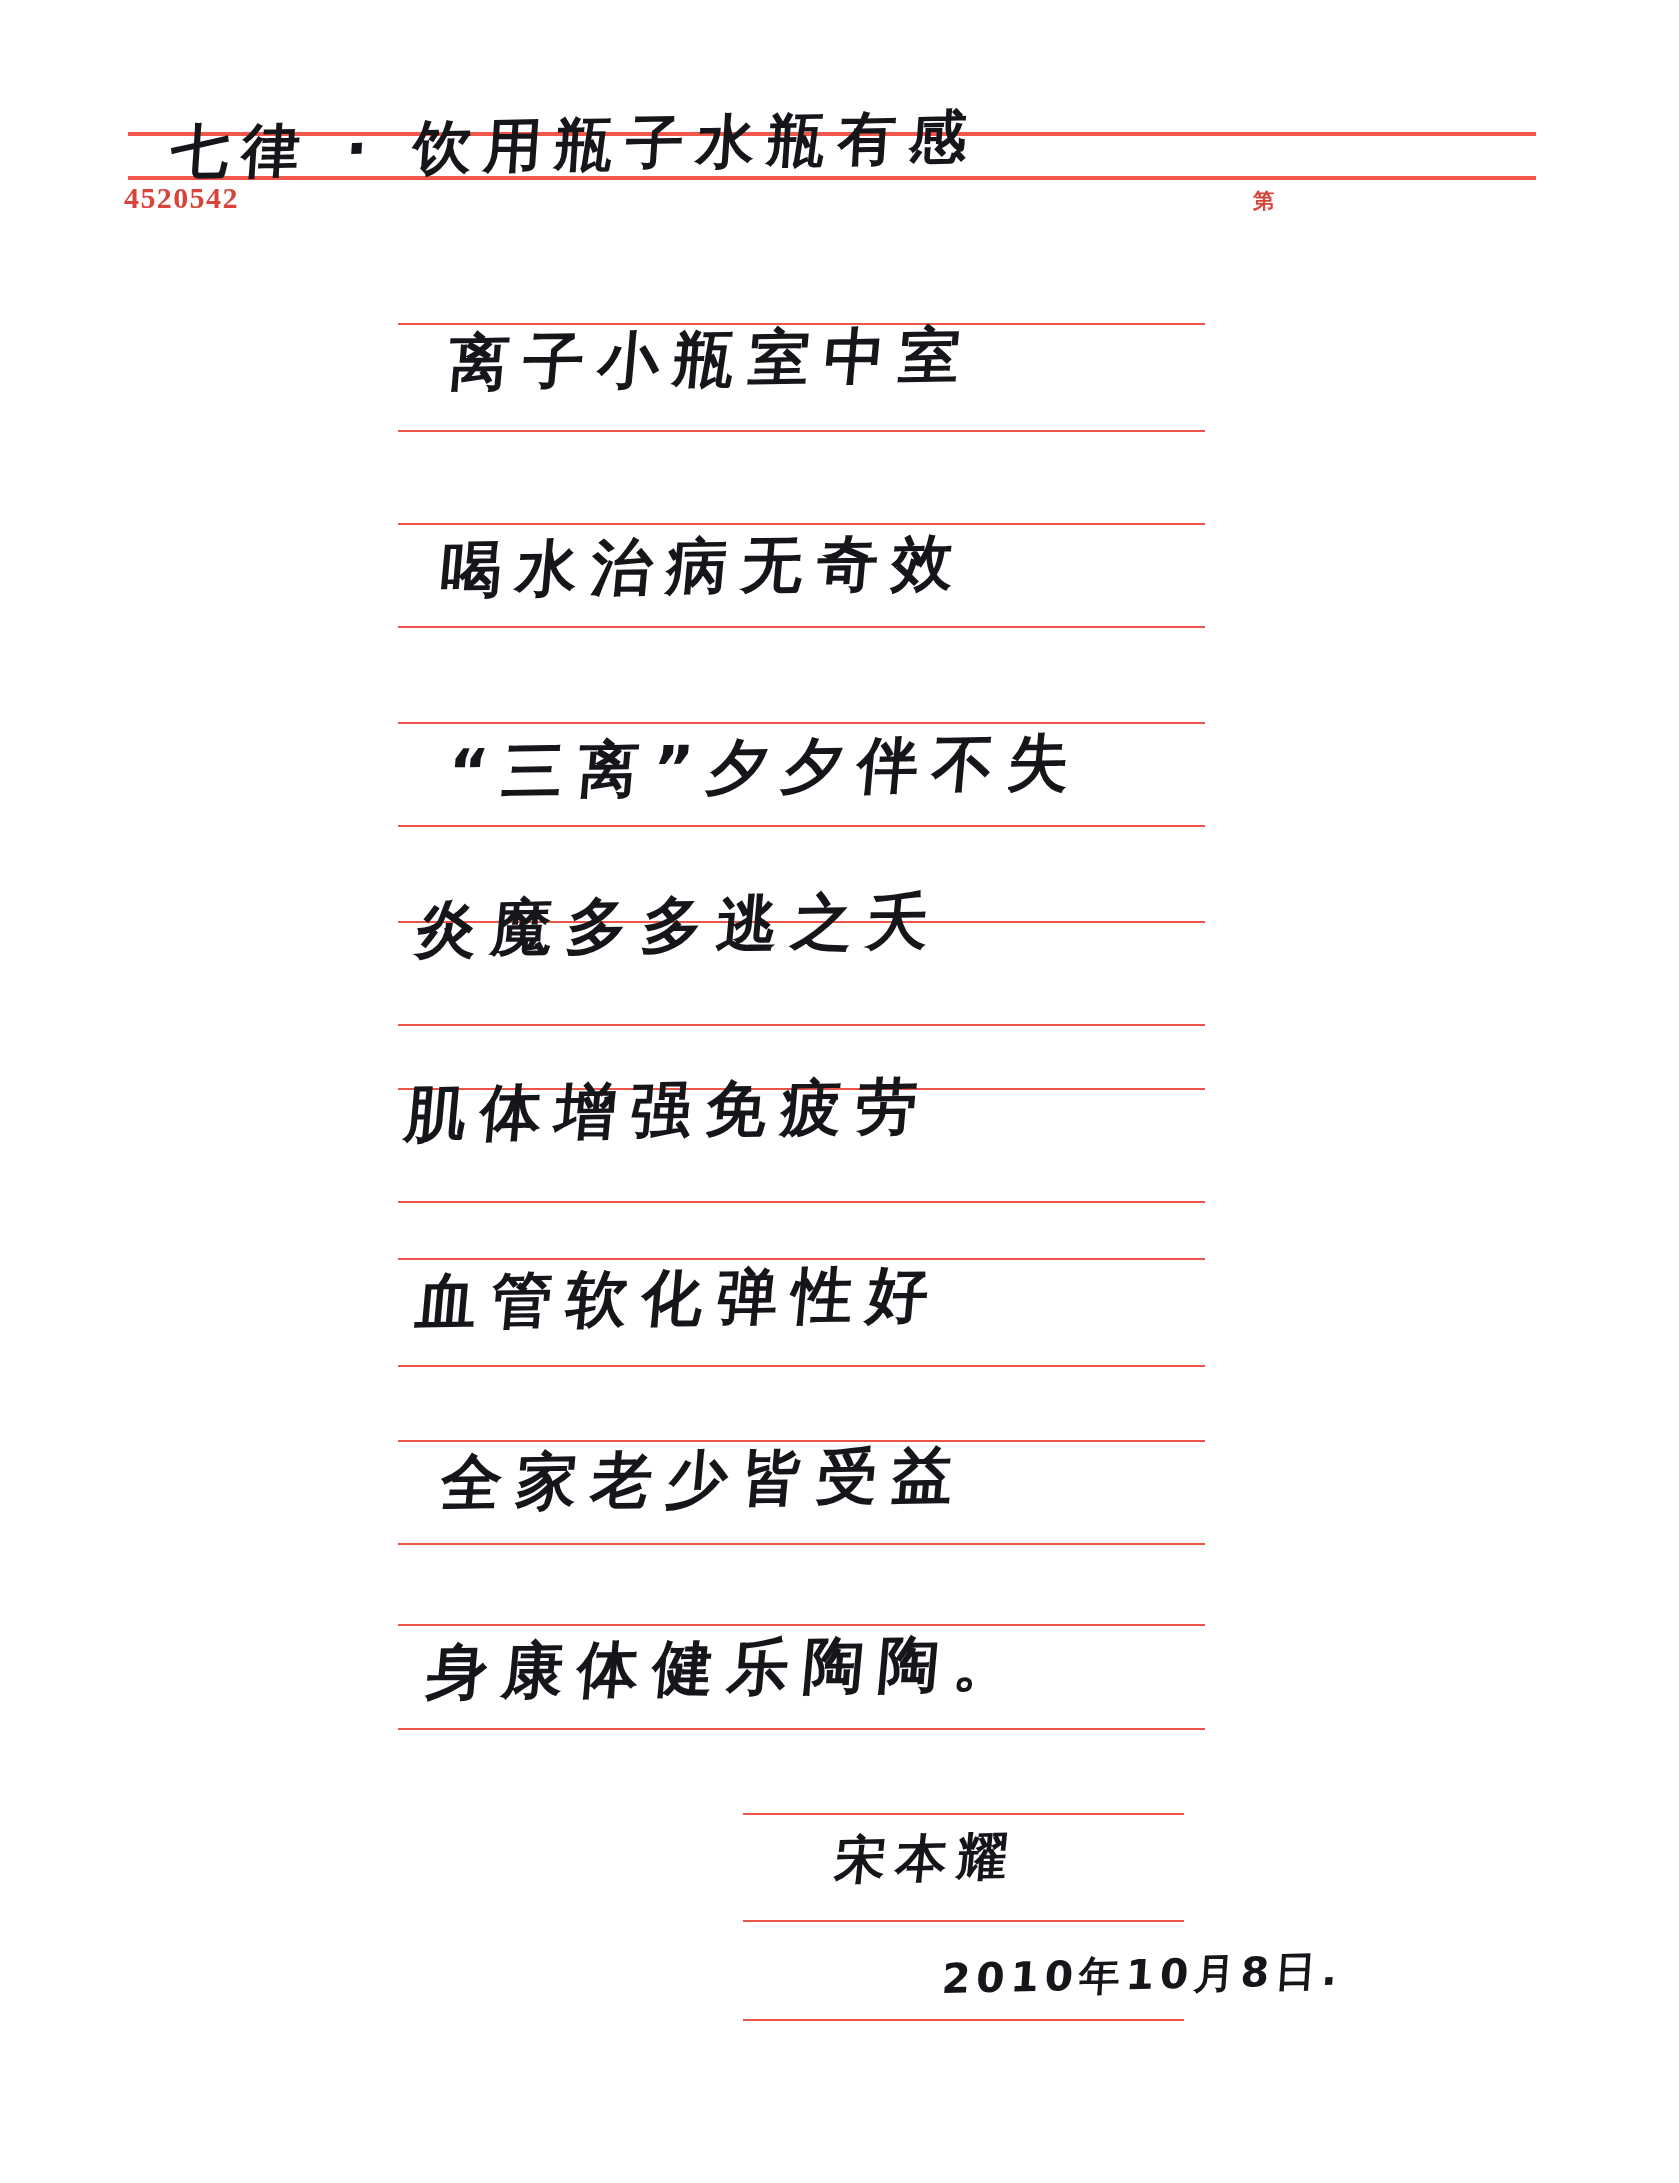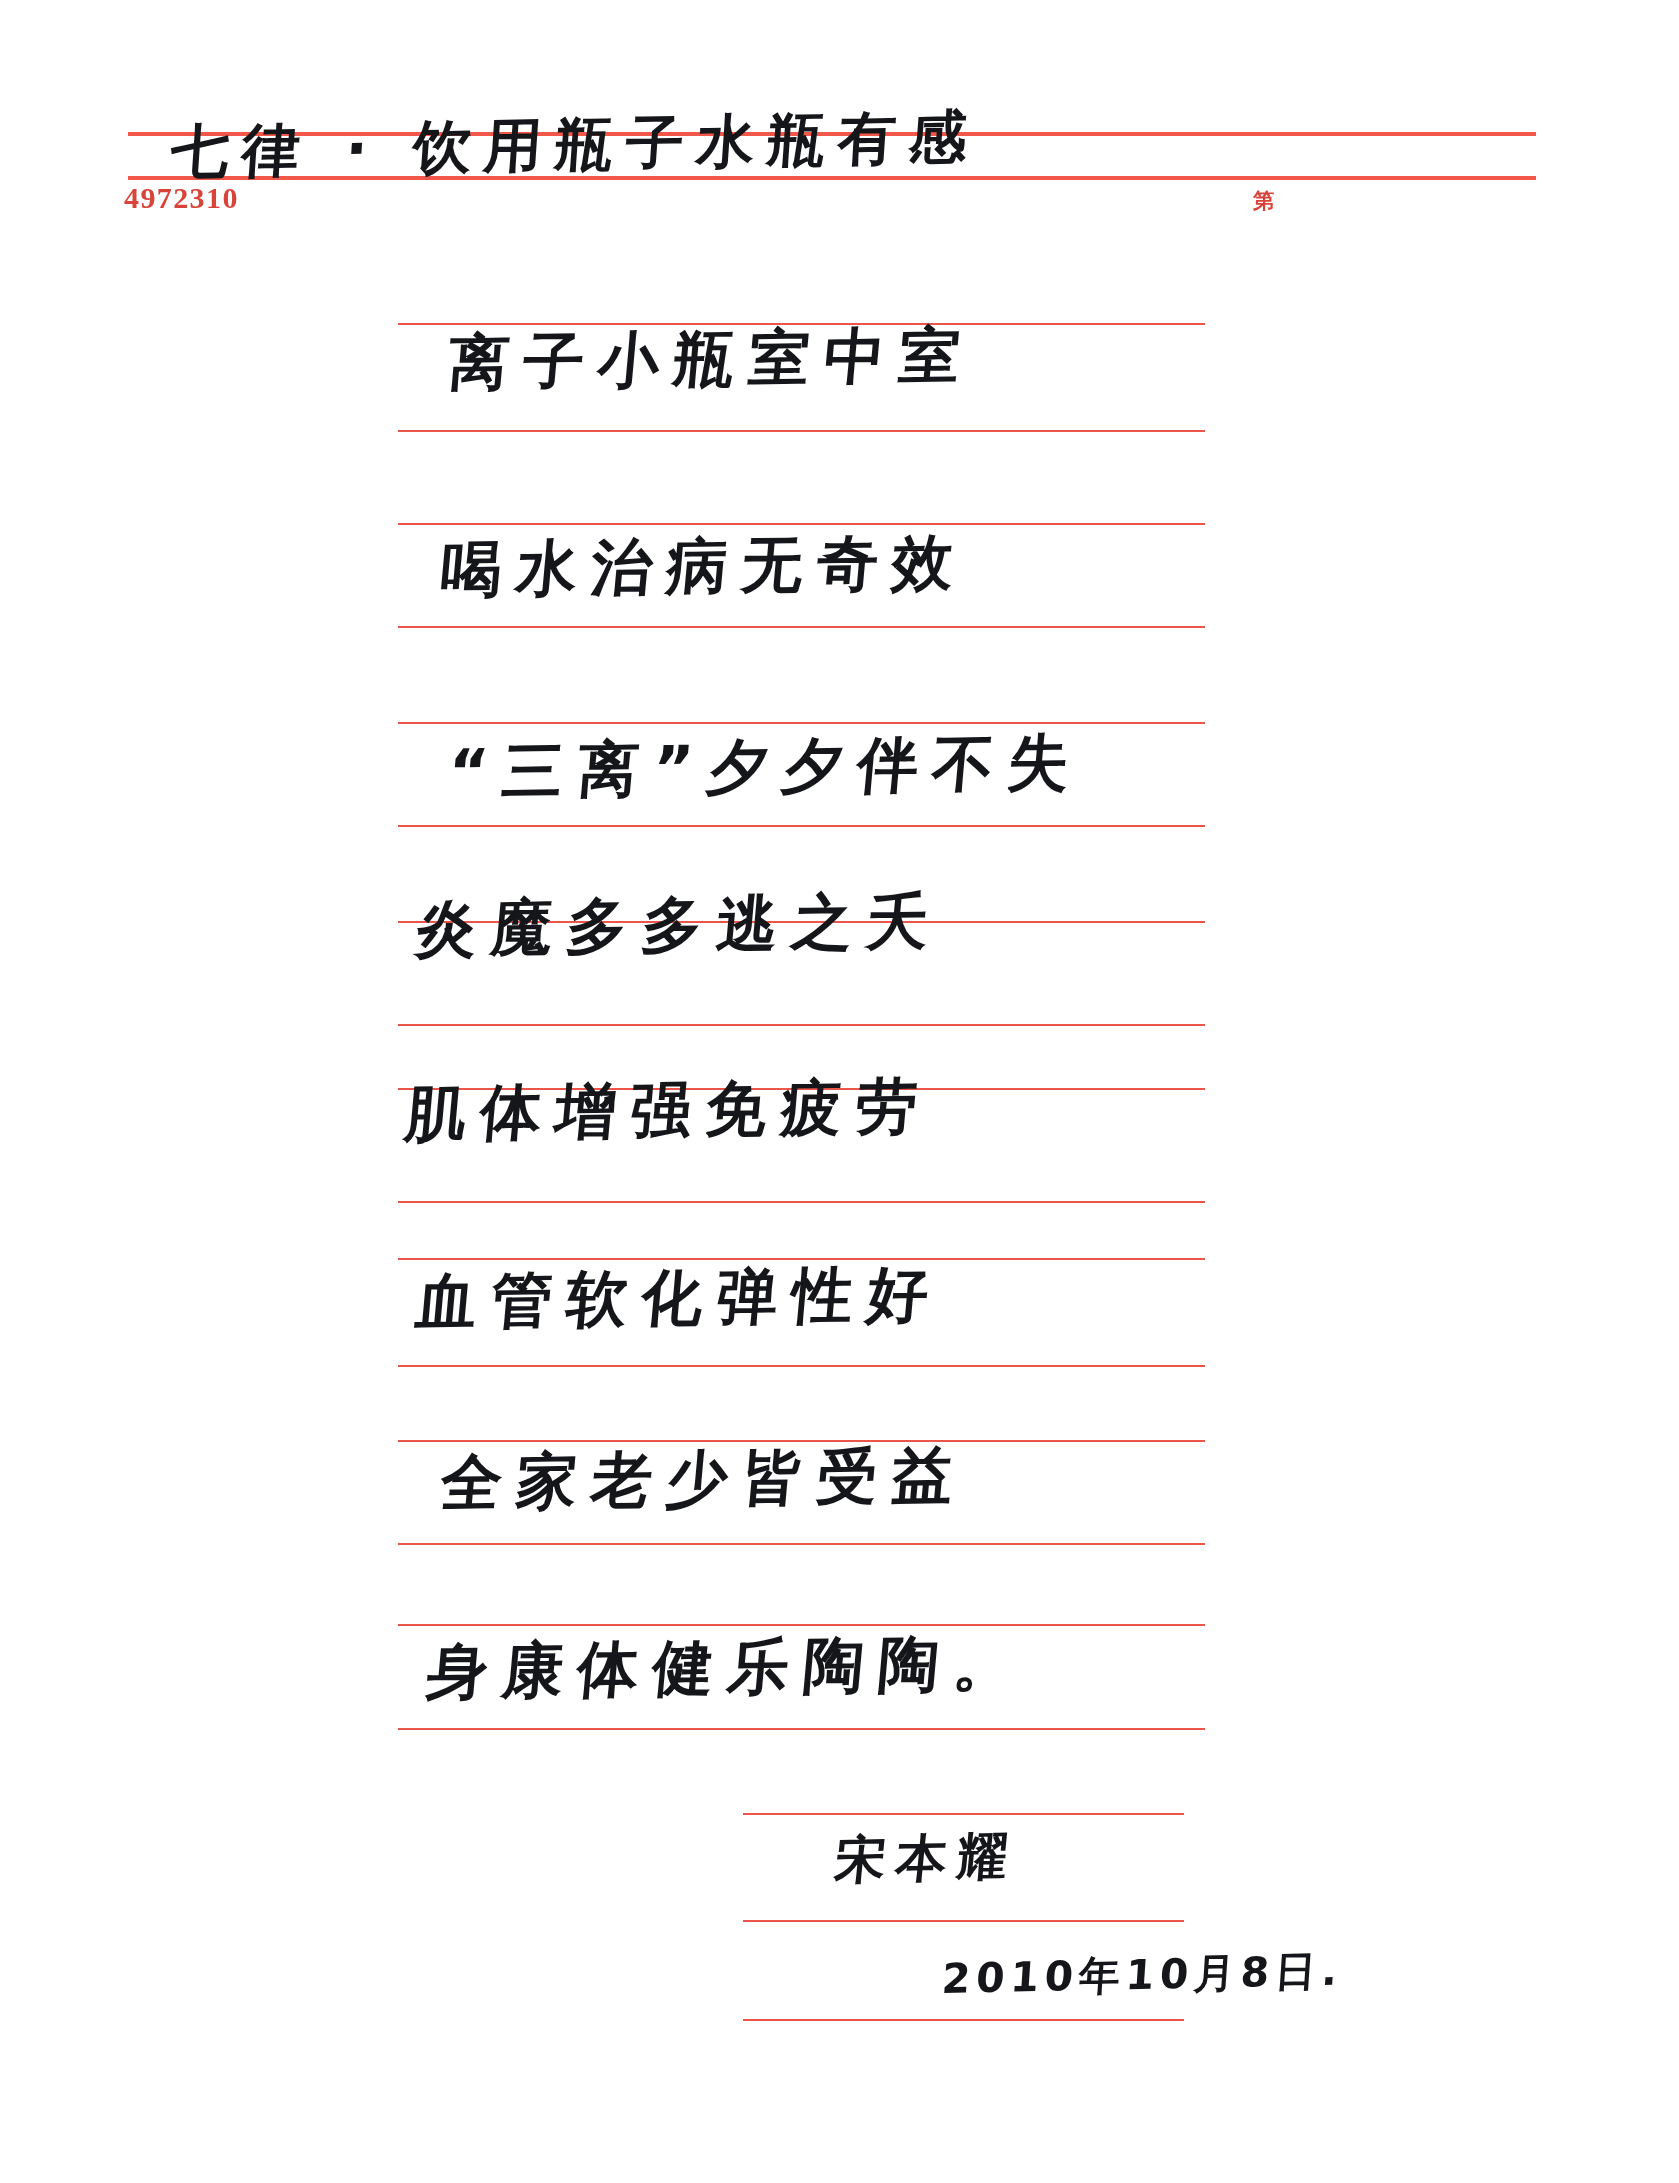--- a/index.html
+++ b/index.html
@@ -111,21 +111,21 @@
   <div class="rule" style="left:398px; top:1440px; width:807px;"></div>
   <div class="rule" style="left:398px; top:1543px; width:807px;"></div>
 
   <div class="rule" style="left:398px; top:1624px; width:807px;"></div>
   <div class="rule" style="left:398px; top:1728px; width:807px;"></div>
 
   <div class="rule" style="left:743px; top:1813px; width:441px;"></div>
   <div class="rule" style="left:743px; top:1920px; width:441px;"></div>
   <div class="rule" style="left:743px; top:2019px; width:441px;"></div>
 
-  <div class="serial" style="left:124px; top:181px;">4972310</div>
+  <div class="serial" style="left:124px; top:181px;">4520542</div>
   <div class="page-mark" style="left:1253px; top:186px;">第</div>
 
   <div class="hand title-line" style="left:171px; top:114px;">七律 ·  饮用瓶子水瓶有感</div>
 
   <div class="hand body-line" style="left:448px; top:323px;">离子小瓶室中室</div>
   <div class="hand body-line" style="left:441px; top:530px;">喝水治病无奇效</div>
   <div class="hand body-line" style="left:448px; top:732px;">“三离”夕夕伴不失</div>
   <div class="hand body-line" style="left:416px; top:889px;">炎魔多多逃之夭</div>
   <div class="hand body-line" style="left:405px; top:1074px;">肌体增强免疲劳</div>
   <div class="hand body-line" style="left:416px; top:1262px;">血管软化弹性好</div>

